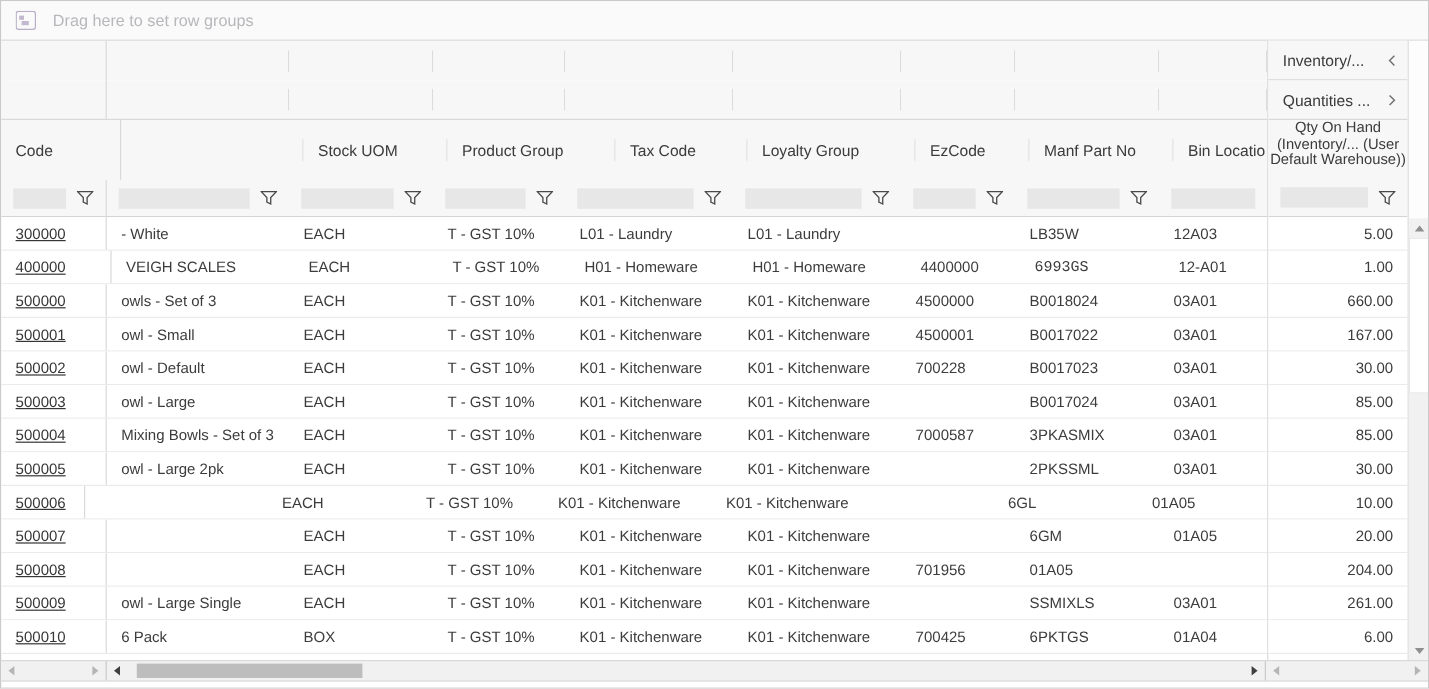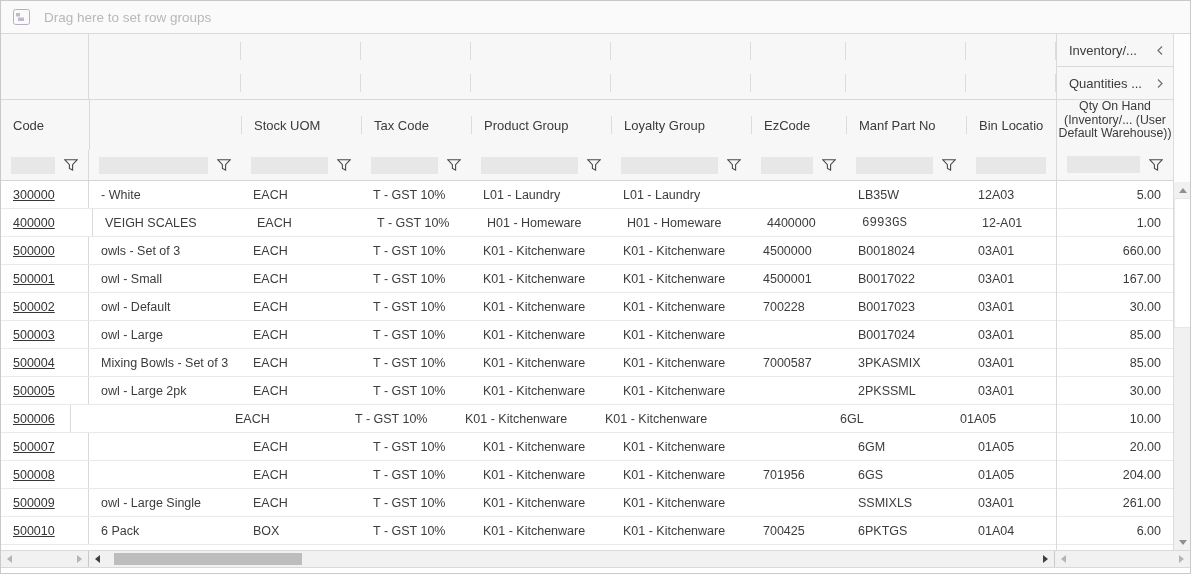--- a/index.html
+++ b/index.html
@@ -134,37 +134,37 @@
             <span class="tick"></span>
           </div>
           <div class="gcell" style="width: 120px;">
             <span class="tick"></span>
           </div>
           <div class="gcell" style="width: 90px;">
             <span class="tick"></span>
           </div>
         </div>
       <div class="hdr-row" id="hdr">
-          <div class="hcell pinleft" style="width: 89px;">
+          <div class="hcell pinleft" style="width: 100px;">
             <span>Code</span>
           </div>
           <div class="hcell" style="width: 152px;">
             <span></span>
             <span class="tick"></span>
           </div>
           <div class="hcell" style="width: 120px;">
             <span>Stock UOM</span>
             <span class="tick"></span>
           </div>
+          <div class="hcell" style="width: 140px;">
+            <span>Product Group</span>
+            <span class="tick"></span>
+          </div>
           <div class="hcell" style="width: 110px;">
             <span>Tax Code</span>
-            <span class="tick"></span>
-          </div>
-          <div class="hcell" style="width: 140px;">
-            <span>Product Group</span>
             <span class="tick"></span>
           </div>
           <div class="hcell" style="width: 140px;">
             <span>Loyalty Group</span>
             <span class="tick"></span>
           </div>
           <div class="hcell" style="width: 95px;">
             <span>EzCode</span>
             <span class="tick"></span>
           </div>
@@ -364,21 +364,20 @@
           <div class="row">
             <div class="cell codecell" style="width: 88px;">
               <span class="code-link">500008</span>
             </div>
             <div class="cell" style="width: 152px;"></div>
             <div class="cell" style="width: 120px;">EACH</div>
             <div class="cell" style="width: 110px;">T - GST 10%</div>
             <div class="cell" style="width: 140px;">K01 - Kitchenware</div>
             <div class="cell" style="width: 140px;">K01 - Kitchenware</div>
             <div class="cell" style="width: 95px;">701956</div>
-            <div class="cell" style="width: 120px;">6GS</div>
             <div class="cell" style="width: 90px;">01A05</div>
           </div>
           <div class="row">
             <div class="cell codecell" style="width: 88px;">
               <span class="code-link">500009</span>
             </div>
             <div class="cell" style="width: 152px;">owl - Large Single</div>
             <div class="cell" style="width: 120px;">EACH</div>
             <div class="cell" style="width: 110px;">T - GST 10%</div>
             <div class="cell" style="width: 140px;">K01 - Kitchenware</div>

